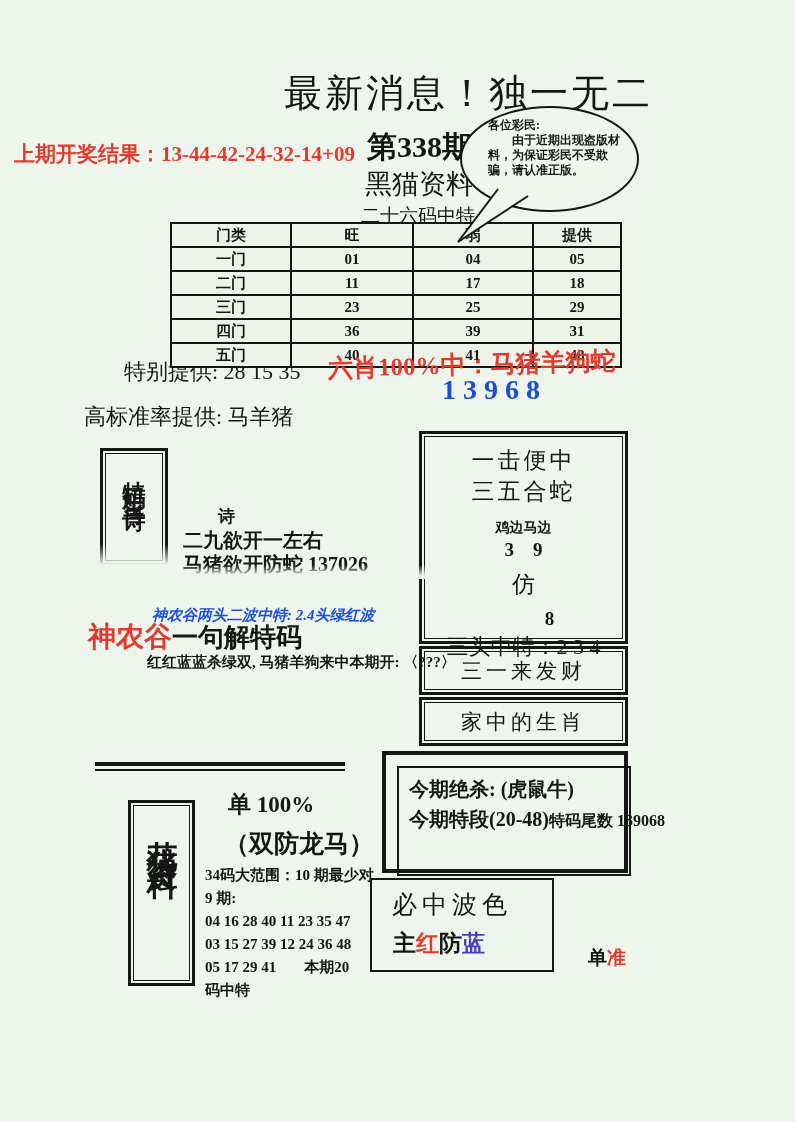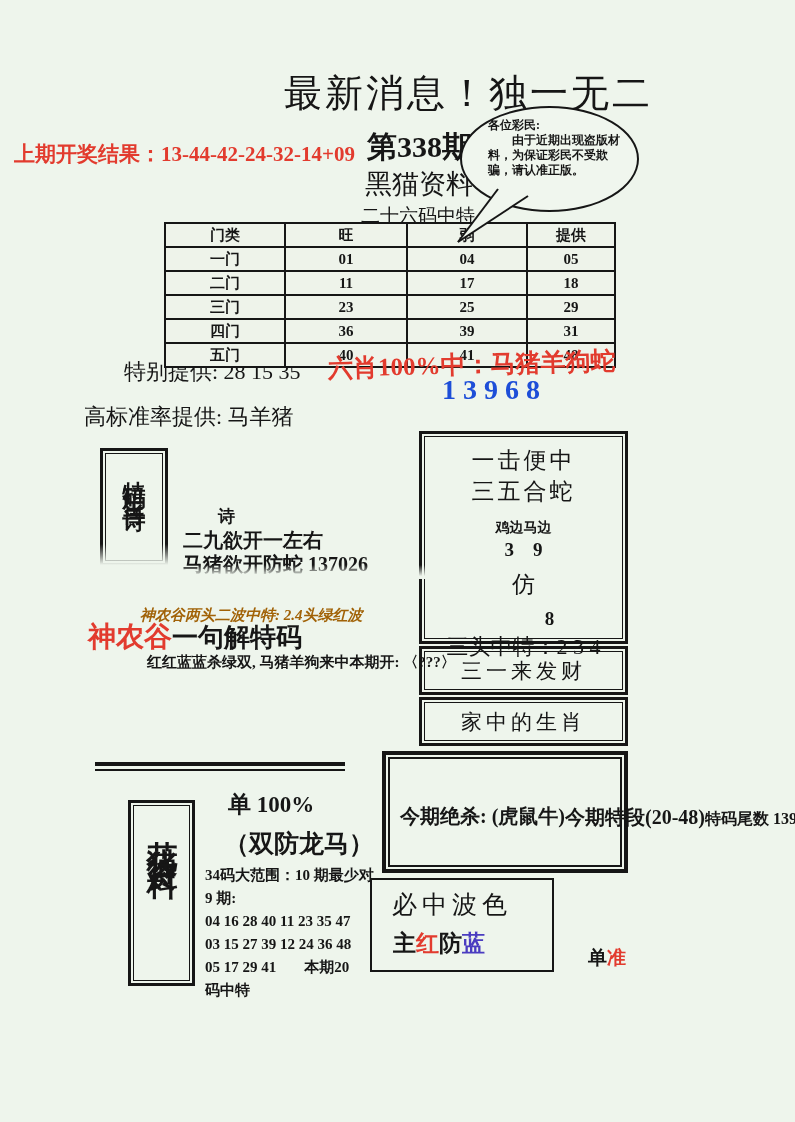--- a/index.html
+++ b/index.html
@@ -25,58 +25,58 @@
 
   
   .bubble{left:460px;top:106px;width:175px;height:102px;border:2px solid #161616;
           border-radius:50%;background:#f0f6ee;z-index:3;}
   .bubble-text{left:488px;top:118px;width:132px;font-size:12px;font-weight:bold;
                line-height:15px;z-index:4;}
   .bubble-body{text-indent:2em;}
   .bubble-tail{left:452px;top:186px;z-index:5;}
 
   
-  .odds-table{left:164px;top:222px;border-collapse:collapse;z-index:2;background:#eef3ea;}
+  .odds-table{left:170px;top:222px;border-collapse:collapse;z-index:2;background:#eef3ea;}
   .odds-table th,.odds-table td{border:2px solid #161616;text-align:center;
       font-size:15px;font-weight:bold;height:22px;padding:0;}
   .col-0{width:118px;}.col-1{width:120px;}.col-2{width:118px;}.col-3{width:86px;}
 
   
   .special-offer{left:124px;top:357px;font-size:22px;white-space:nowrap;}
   .six-xiao{left:328px;top:348px;font-size:25px;font-weight:bold;color:#e23b2e;
             transform:rotate(-1.6deg);white-space:nowrap;z-index:4;}
   .six-xiao-num{left:442px;top:374px;font-size:28px;font-weight:bold;color:#1d4ed8;
             letter-spacing:7px;white-space:nowrap;}
   .high-standard{left:84px;top:402px;font-size:22px;white-space:nowrap;}
 
   
   .dbox{border:3px solid #161616;}
   .dbox-inner{border:1px solid #161616;margin:2px;box-sizing:border-box;
       width:calc(100% - 4px);height:calc(100% - 4px);
       display:flex;flex-direction:column;align-items:center;}
   .dbox2{border:4px solid #161616;}
-  .dbox2-inner{border:2px solid #161616;margin:2px;box-sizing:border-box;
+  .dbox2-inner{border:2px solid #161616;margin:11px;box-sizing:border-box;
       width:calc(100% - 4px);height:calc(100% - 4px);
-      display:flex;align-items:center;}
+      display:flex;flex-direction:column;}
 
   
   .poem-box{left:100px;top:448px;width:68px;height:118px;box-sizing:border-box;}
   .vtext{writing-mode:vertical-rl;text-orientation:upright;}
   .poem-box .vtext{font-size:23px;letter-spacing:7px;margin-top:8px;font-weight:bold;}
   .poem-fade{left:94px;top:544px;width:82px;height:28px;z-index:6;
       background:linear-gradient(to bottom,rgba(238,245,236,0),#eef5ec 75%);}
   .poem-title{left:218px;top:505px;font-size:17px;font-weight:bold;}
   .poem-line1{left:183px;top:527px;font-size:20px;font-weight:bold;white-space:nowrap;}
   .poem-line2{left:183px;top:551px;font-size:20px;font-weight:bold;white-space:nowrap;}
   .poem-line2-fade{left:178px;top:565px;width:250px;height:14px;z-index:6;
       background:linear-gradient(to bottom,rgba(238,245,236,0),#eef5ec 80%);}
 
   
-  .sn-redline{left:140px;top:606px;font-size:15px;font-weight:bold;font-style:italic;
-      color:#a16207;white-space:nowrap;}
+  .sn-redline{left:152px;top:606px;font-size:15px;font-weight:bold;font-style:italic;
+      color:#1d4ed8;white-space:nowrap;}
   .sn-brand-row{left:88px;top:618px;white-space:nowrap;
       font-family:"Liberation Sans","DejaVu Sans",sans-serif;}
   .sn-brand{font-size:28px;font-weight:bold;color:#e23b2e;}
   .sn-title{font-size:26px;font-weight:bold;color:#161616;}
   .sn-body{left:147px;top:653px;font-size:15px;font-weight:bold;white-space:nowrap;}
 
   
   .strike-box{left:419px;top:431px;width:209px;height:213px;box-sizing:border-box;}
   .strike-l1{font-size:23px;letter-spacing:3px;margin-top:8px;}
   .strike-l2{font-size:23px;letter-spacing:3px;}

